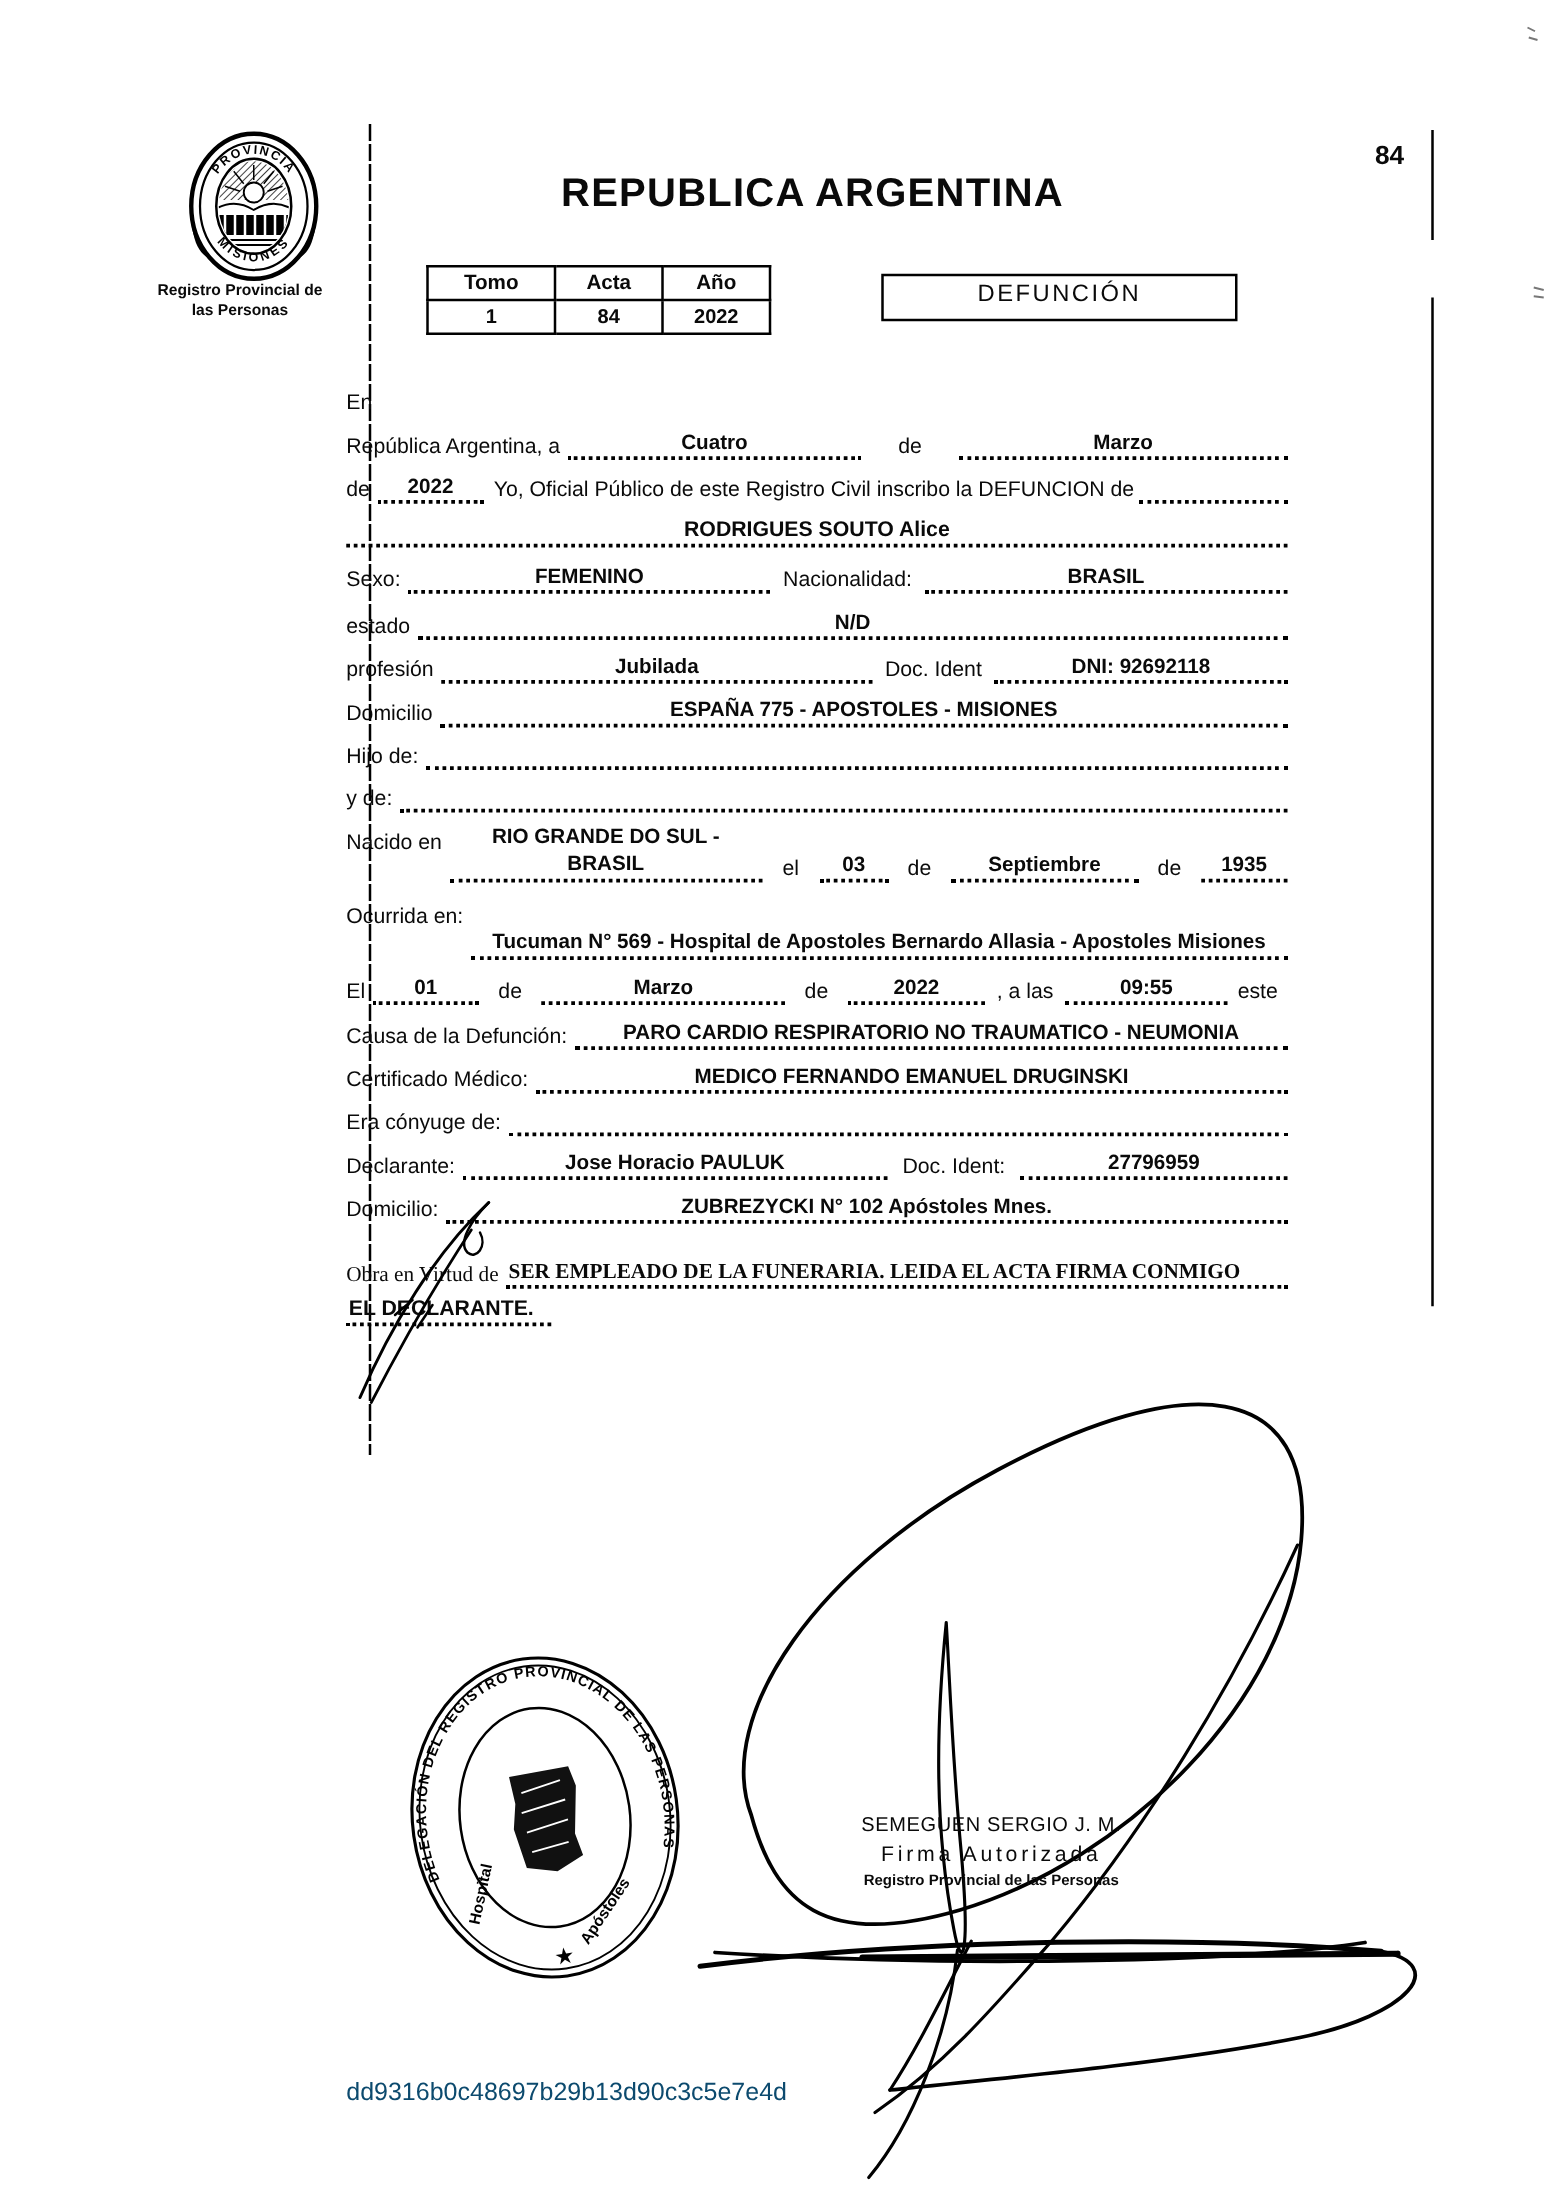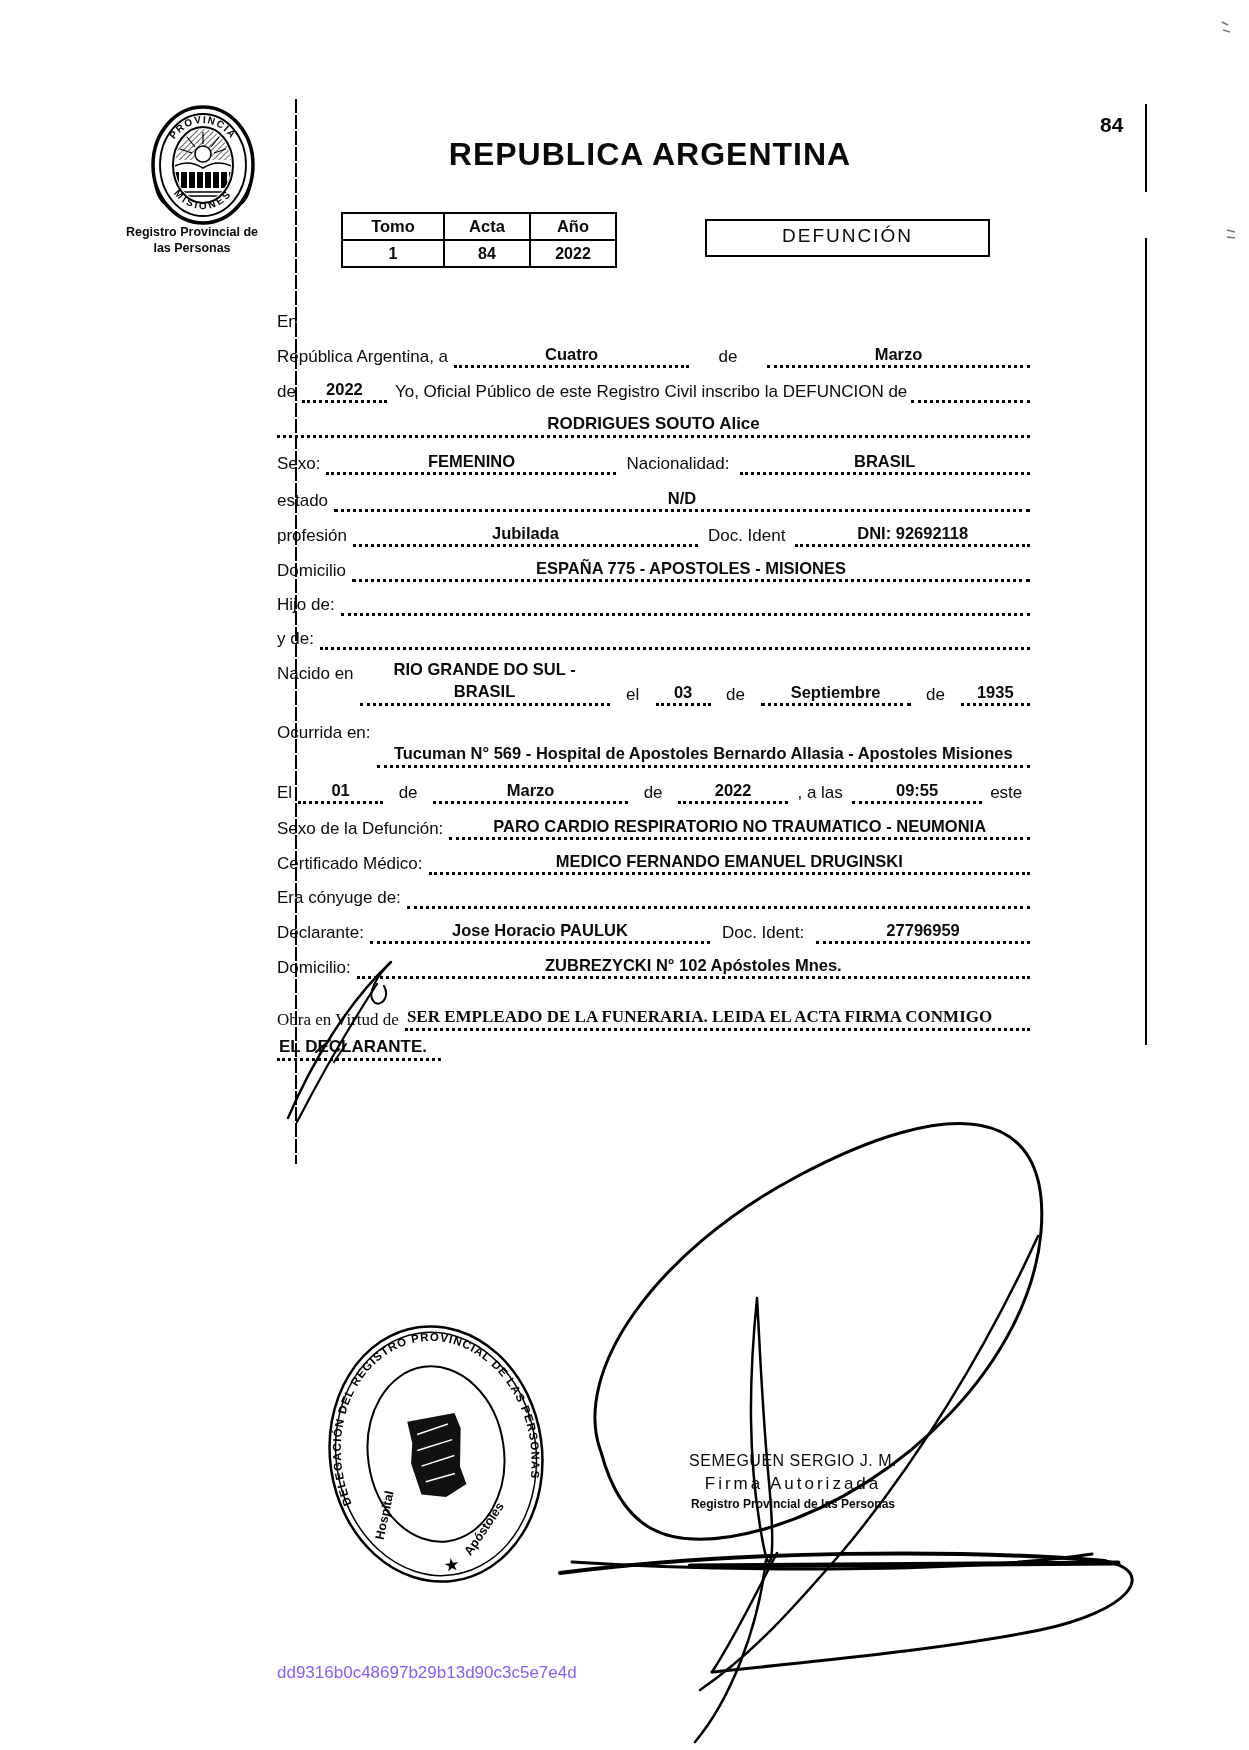--- a/index.html
+++ b/index.html
@@ -36,21 +36,21 @@
   .w195{width:195px}.w235{width:235px}.w250{width:250px}.w290{width:290px}.w340{width:340px}.w345{width:345px}
   .plain{font-size:17px;white-space:nowrap;padding:0 4px 1px 0;}
   .obra-val{font-weight:bold;font-size:17px;}
   .left-start{justify-content:flex-start;}
   .fit{padding-right:14px;}
   
   .signer{position:absolute;left:628px;top:1452px;width:330px;text-align:center;}
   .signer .l1{font-size:16px;letter-spacing:.5px;}
   .signer .l2{font-size:17px;letter-spacing:3px;margin-top:4px;}
   .signer .l3{font-size:12px;font-weight:bold;margin-top:3px;}
-  .hash{position:absolute;left:277px;top:1663px;font-size:17px;color:#8b5cf6;}
+  .hash{position:absolute;left:277px;top:1663px;font-size:20px;color:#0c4a6e;}
   .abs{position:absolute;}
   svg{display:block;}
 </style>
 </head>
 <body>
 
 <div class="page">
 
   <div class="vline" style="left:295px;top:99px;width:2px;height:1065px;"></div>
   <div class="vline solid" style="left:1145px;top:104px;width:2px;height:88px;"></div>
@@ -249,21 +249,21 @@
           <b class="val">2022</b>
         </span>
       <span class="lbl lblc" style="width:56px;">, a las</span>
       <span class="fld w130">
           <b class="val">09:55</b>
         </span>
       <span class="lbl" style="padding-left:8px;">este</span>
     </div>
 
     <div class="row h36">
-      <span class="lbl">Sexo de la Defunción:</span>
+      <span class="lbl">Causa de la Defunción:</span>
       <span class="fld grow">
           <b class="val">PARO CARDIO RESPIRATORIO NO TRAUMATICO - NEUMONIA</b>
         </span>
     </div>
 
     <div class="row h35">
       <span class="lbl">Certificado Médico:</span>
       <span class="fld grow">
           <b class="val">MEDICO FERNANDO EMANUEL DRUGINSKI</b>
         </span>

